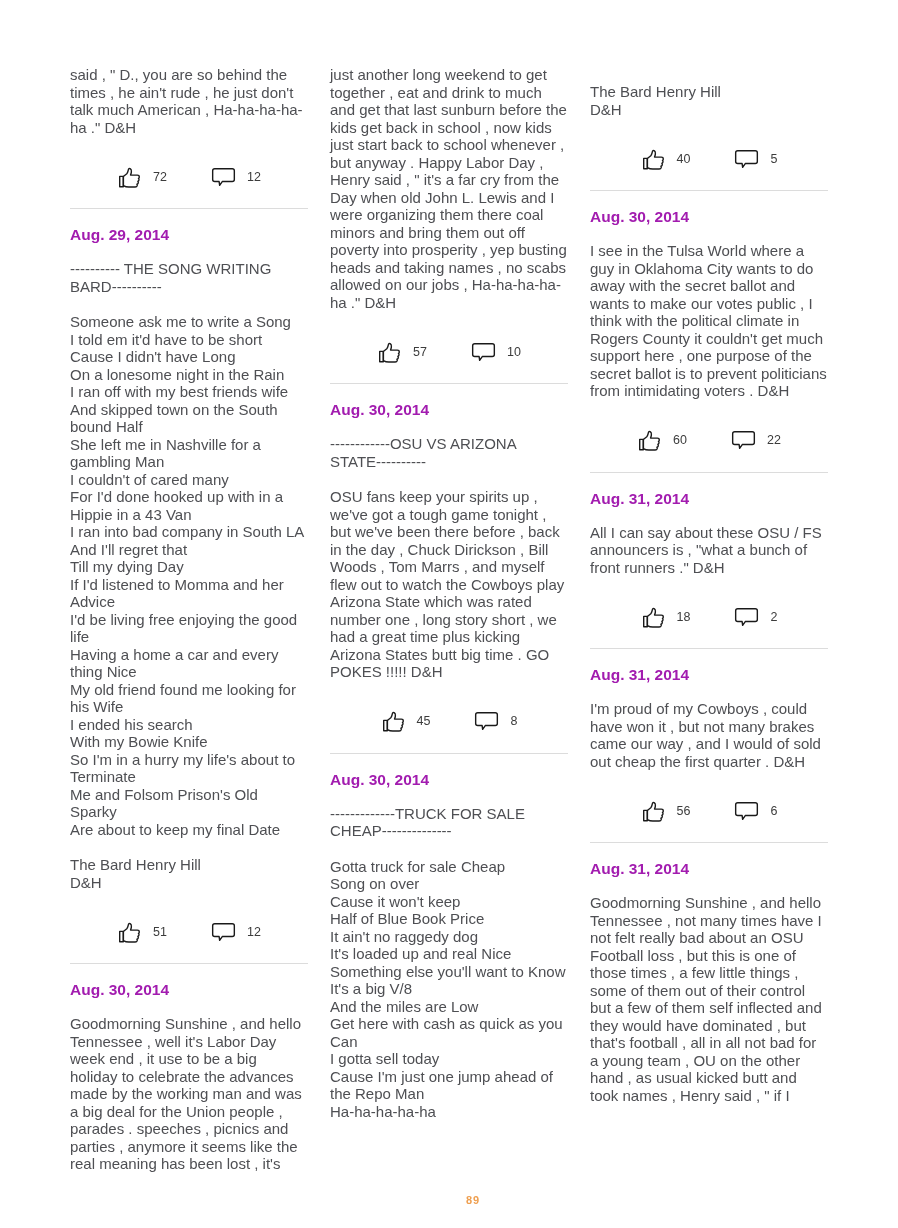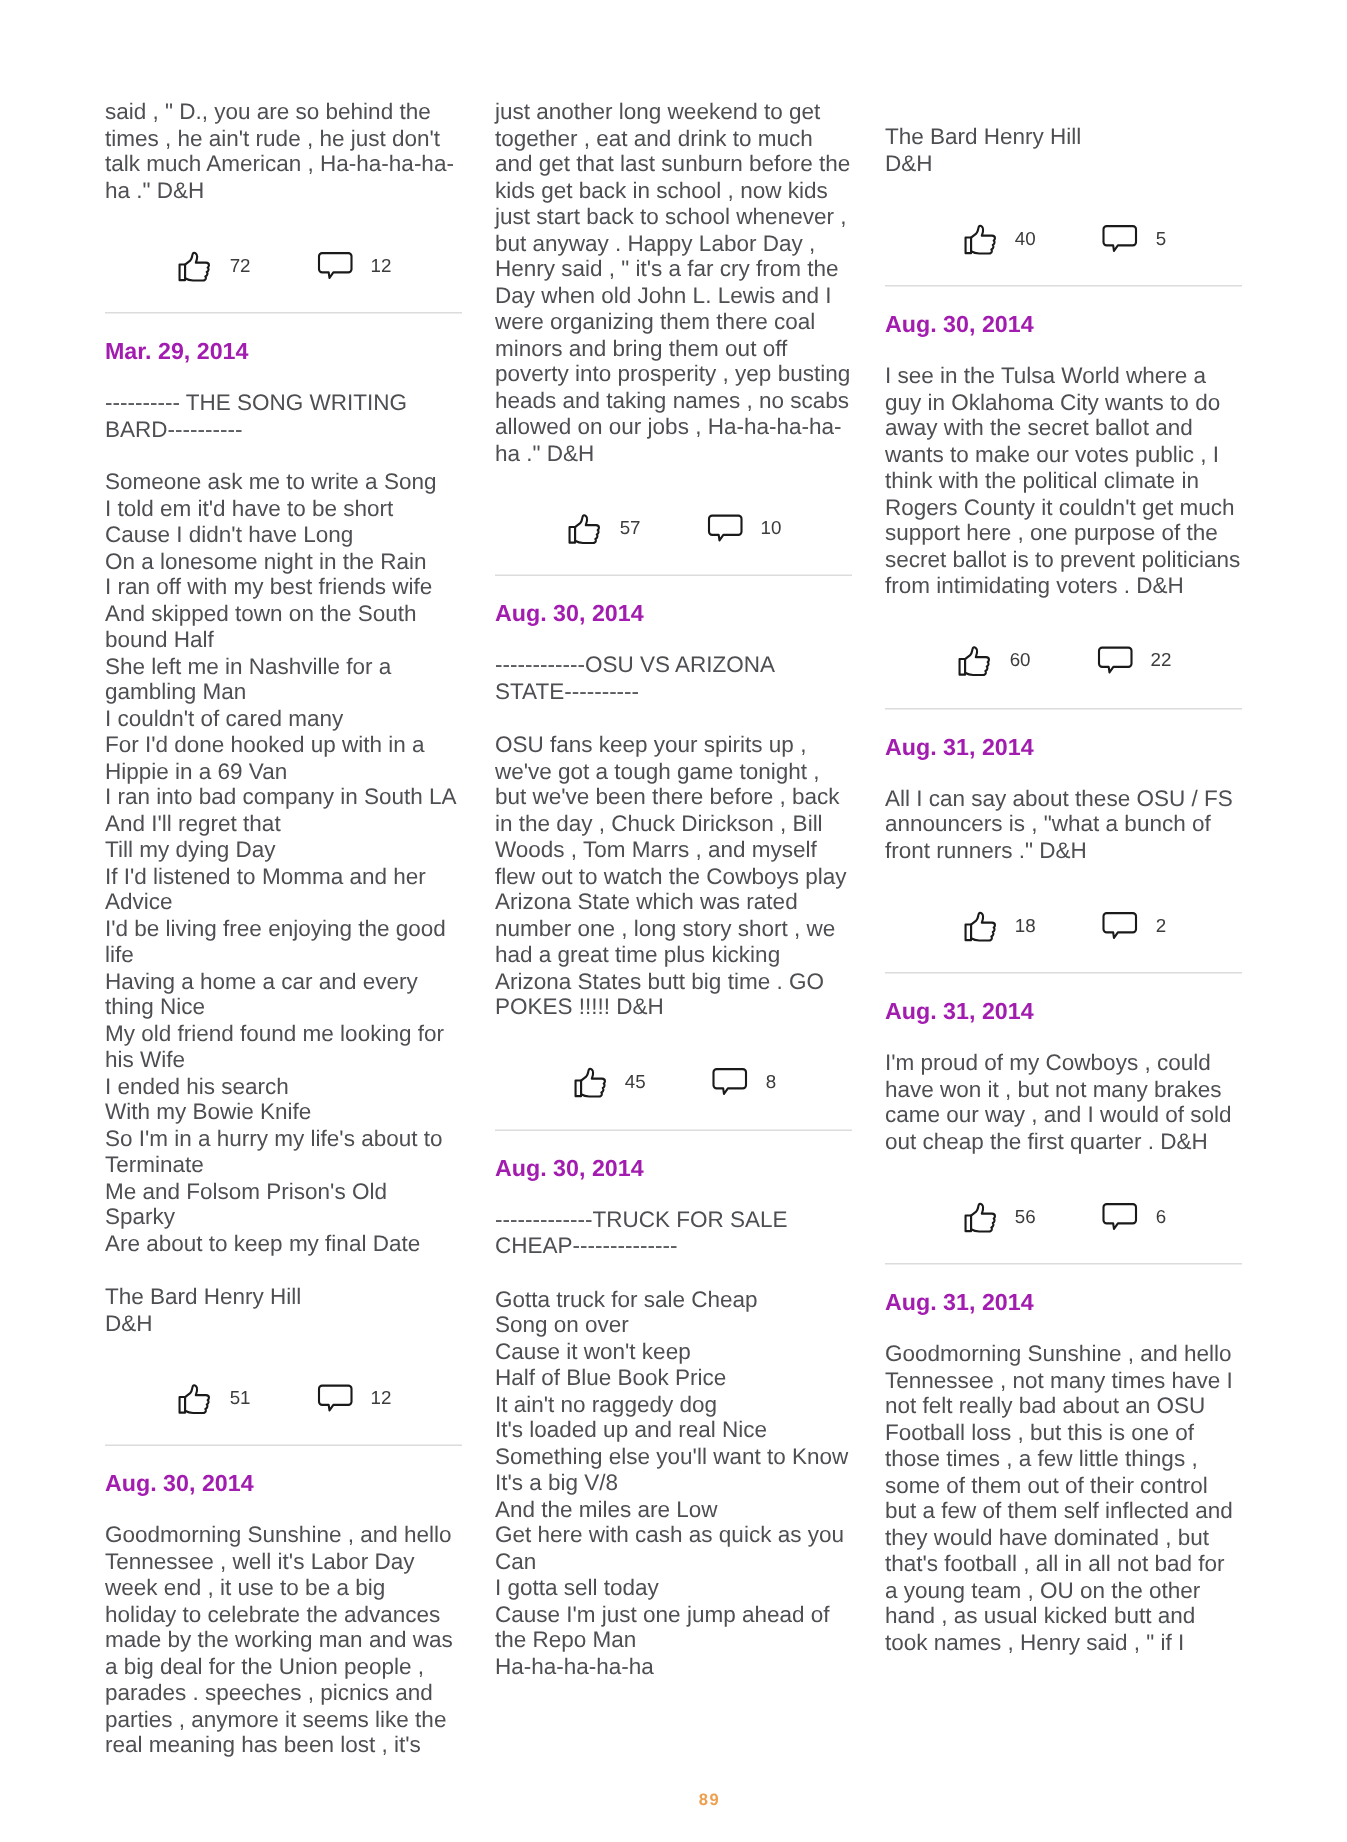--- a/index.html
+++ b/index.html
@@ -94,32 +94,32 @@
           </span>
           <span class="count">72</span>
           <span class="icon bubble">
             <svg width="25" height="21" viewBox="0 0 24 20" fill="none" stroke="#1a1a1a" stroke-width="1.35" stroke-linejoin="round">
               <path d="M3.6 1.6h16.8c1.1 0 2 .9 2 2v8.3c0 1.1-.9 2-2 2h-9.6l-2.5 3.6-.5-3.6H3.6c-1.1 0-2-.9-2-2V3.6c0-1.1.9-2 2-2z"></path>
             </svg>
           </span>
           <span class="count">12</span>
         </div>
         <hr class="divider">
-        <h3 class="post-date">Mar. 29, 2014</h3>
+        <h3 class="post-date">Aug. 29, 2014</h3>
         <p class="post-text">---------- THE SONG WRITING BARD----------</p>
         <div class="post-lines">
           <div class="line">Someone ask me to write a Song</div>
           <div class="line">I told em it'd have to be short</div>
           <div class="line">Cause I didn't have Long</div>
           <div class="line">On a lonesome night in the Rain</div>
           <div class="line">I ran off with my best friends wife</div>
           <div class="line">And skipped town on the South bound Half</div>
           <div class="line">She left me in Nashville for a gambling Man</div>
           <div class="line">I couldn't of cared many</div>
-          <div class="line">For I'd done hooked up with in a Hippie in a 69 Van</div>
+          <div class="line">For I'd done hooked up with in a Hippie in a 43 Van</div>
           <div class="line">I ran into bad company in South LA</div>
           <div class="line">And I'll regret that</div>
           <div class="line">Till my dying Day</div>
           <div class="line">If I'd listened to Momma and her Advice</div>
           <div class="line">I'd be living free enjoying the good life</div>
           <div class="line">Having a home a car and every thing Nice</div>
           <div class="line">My old friend found me looking for his Wife</div>
           <div class="line">I ended his search</div>
           <div class="line">With my Bowie Knife</div>
           <div class="line">So I'm in a hurry my life's about to Terminate</div>

